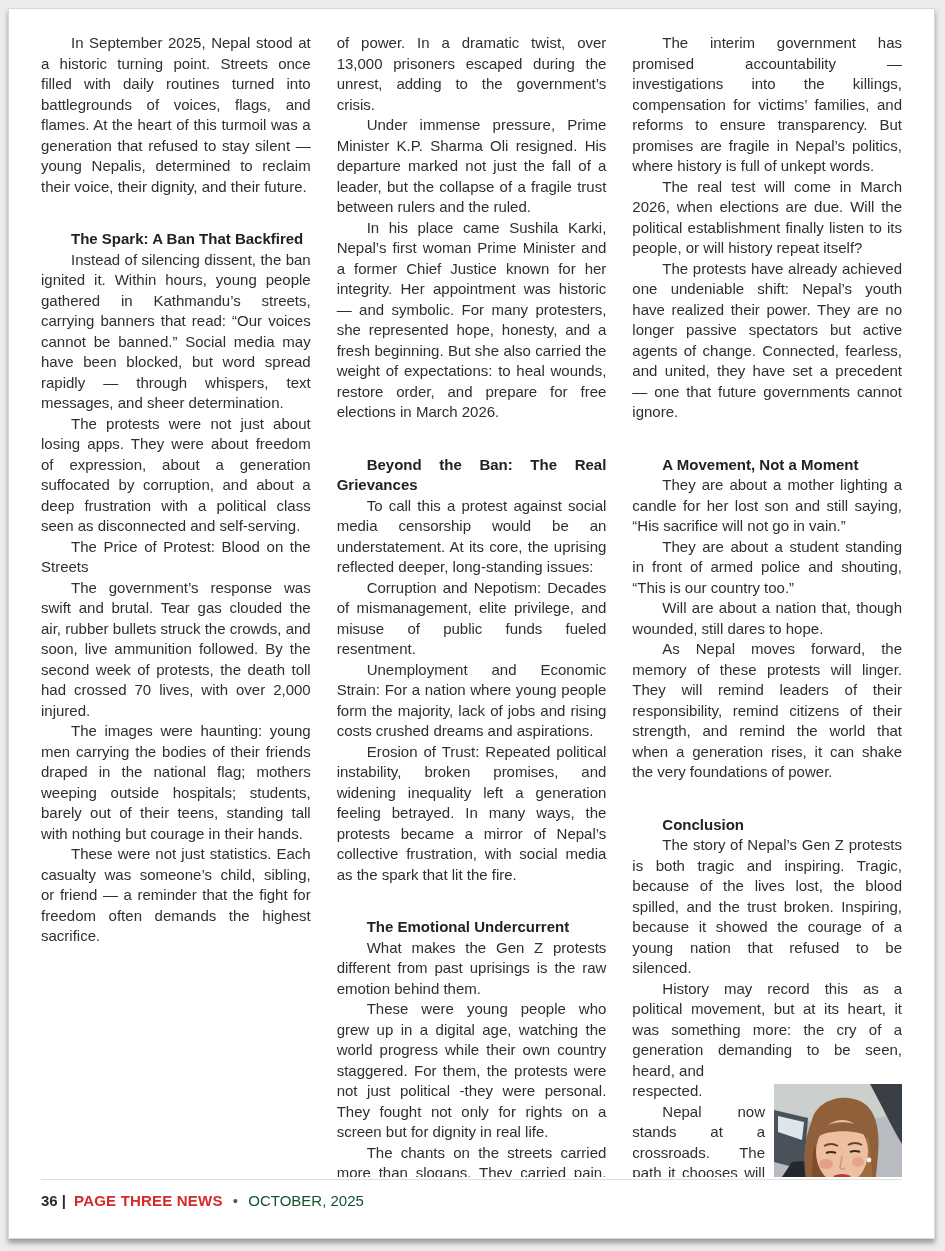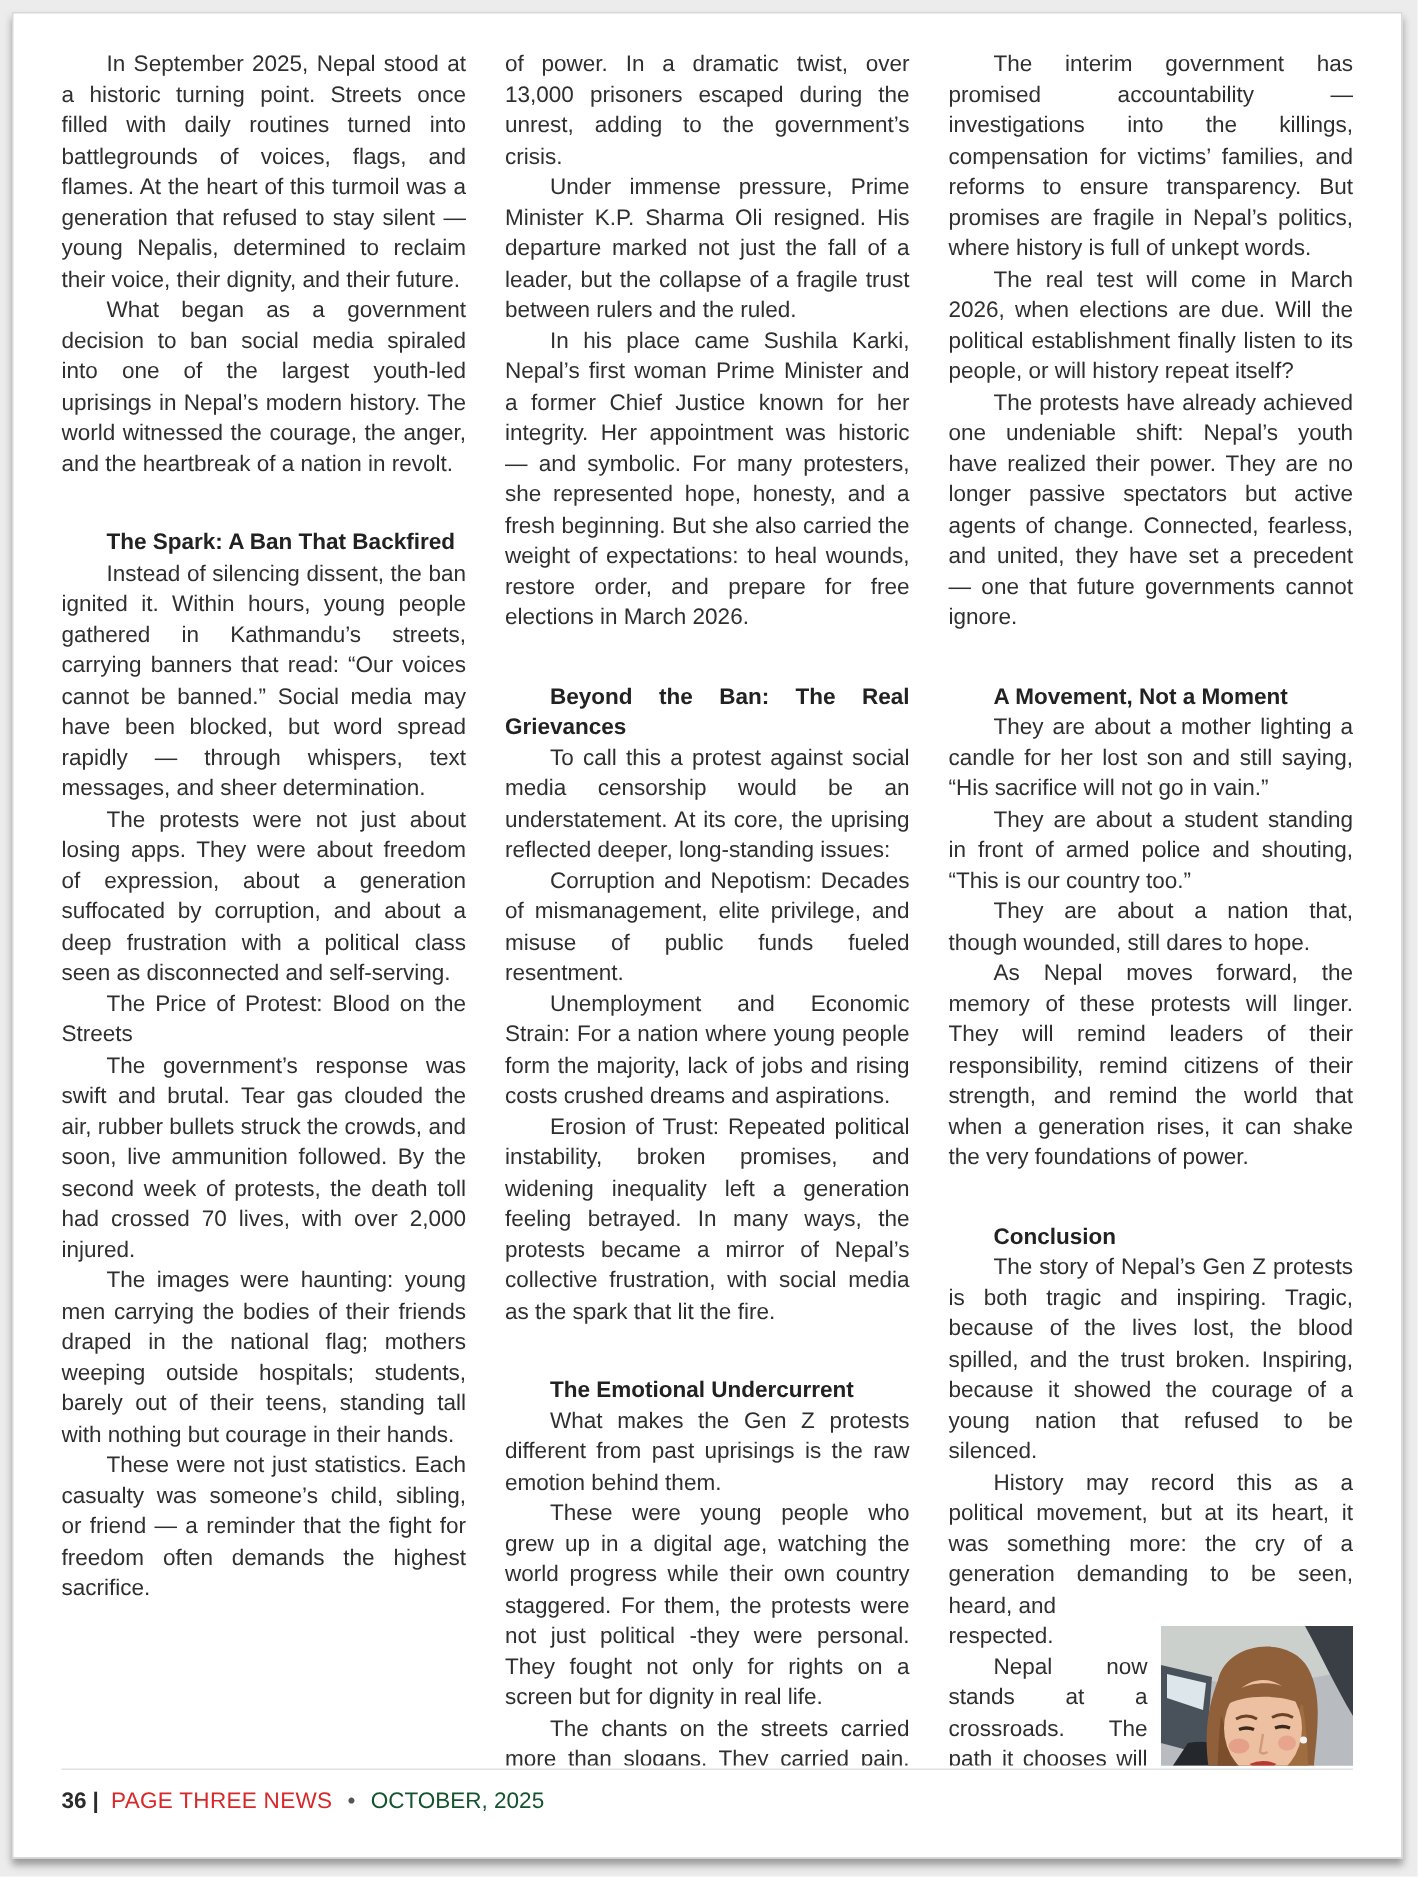--- a/index.html
+++ b/index.html
@@ -31,33 +31,32 @@
     background:#b9bdc2;overflow:hidden;
   }
   .photo svg{display:block;}
   .footer{
     position:absolute;left:32px;right:32px;top:1170px;
     border-top:1px solid #e0e0e0;padding-top:12px;
     font-size:15px;color:#333;
   }
   .footer .pgnum{font-weight:bold;color:#2b2b2b;}
   .footer .bar{font-weight:bold;color:#2b2b2b;margin:0 4px;}
-  .footer .pub{font-weight:normal;color:#d7282a;letter-spacing:0.2px;}
+  .footer .pub{font-weight:bold;color:#d7282a;letter-spacing:0.2px;}
   .footer .dot{color:#555;margin:0 6px;}
   .footer .date{color:#14532d;}
 </style>
 </head>
 <body>
 
 <div class="page">
   <div class="cols">
 
     <div class="col">
       <p>In September 2025, Nepal stood at a historic turning point. Streets once filled with daily routines turned into battlegrounds of voices, flags, and flames. At the heart of this turmoil was a generation that refused to stay silent — young Nepalis, determined to reclaim their voice, their dignity, and their future.</p>
-      <p>What began as a government decision to ban social media spiraled into one of the largest youth-led uprisings in Nepal’s modern history. The world witnessed the courage, the anger, and the heartbreak of a nation in revolt.</p>
       <p class="h">The Spark: A Ban That Backfired</p>
       <p>Instead of silencing dissent, the ban ignited it. Within hours, young people gathered in Kathmandu’s streets, carrying banners that read: “Our voices cannot be banned.” Social media may have been blocked, but word spread rapidly — through whispers, text messages, and sheer determination.</p>
       <p>The protests were not just about losing apps. They were about freedom of expression, about a generation suffocated by corruption, and about a deep frustration with a political class seen as disconnected and self-serving.</p>
       <p>The Price of Protest: Blood on the Streets</p>
       <p>The government’s response was swift and brutal. Tear gas clouded the air, rubber bullets struck the crowds, and soon, live ammunition followed. By the second week of protests, the death toll had crossed 70 lives, with over 2,000 injured.</p>
       <p>The images were haunting: young men carrying the bodies of their friends draped in the national flag; mothers weeping outside hospitals; students, barely out of their teens, standing tall with nothing but courage in their hands.</p>
       <p>These were not just statistics. Each casualty was someone’s child, sibling, or friend — a reminder that the fight for freedom often demands the highest sacrifice.</p>
 
     </div>
 
@@ -77,21 +76,21 @@
 
     </div>
 
     <div class="col">
       <p>The interim government has promised accountability — investigations into the killings, compensation for victims’ families, and reforms to ensure transparency. But promises are fragile in Nepal’s politics, where history is full of unkept words.</p>
       <p>The real test will come in March 2026, when elections are due. Will the political establishment finally listen to its people, or will history repeat itself?</p>
       <p>The protests have already achieved one undeniable shift: Nepal’s youth have realized their power. They are no longer passive spectators but active agents of change. Connected, fearless, and united, they have set a precedent — one that future governments cannot ignore.</p>
       <p class="h">A Movement, Not a Moment</p>
       <p>They are about a mother lighting a candle for her lost son and still saying, “His sacrifice will not go in vain.”</p>
       <p>They are about a student standing in front of armed police and shouting, “This is our country too.”</p>
-      <p>They are about a nation that, though wounded, still dares to hope.</p>
+      <p>Will are about a nation that, though wounded, still dares to hope.</p>
       <p>As Nepal moves forward, the memory of these protests will linger. They will remind leaders of their responsibility, remind citizens of their strength, and remind the world that when a generation rises, it can shake the very foundations of power.</p>
       <p class="h">Conclusion</p>
       <p>The story of Nepal’s Gen Z protests is both tragic and inspiring. Tragic, because of the lives lost, the blood spilled, and the trust broken. Inspiring, because it showed the courage of a young nation that refused to be silenced.</p>
       <p>History may record this as a political movement, but at its heart, it was something more: the cry of a generation demanding to be seen, heard, and</p>
 
       <div class="photo">
         <svg width="128" height="170" viewBox="0 0 128 170" xmlns="http://www.w3.org/2000/svg">
 
           <rect x="0" y="0" width="128" height="170" fill="#b8bcc1"></rect>
           <path d="M0,0 L128,0 L128,28 C90,40 40,42 0,30 Z" fill="#ccd0cd"></path>

